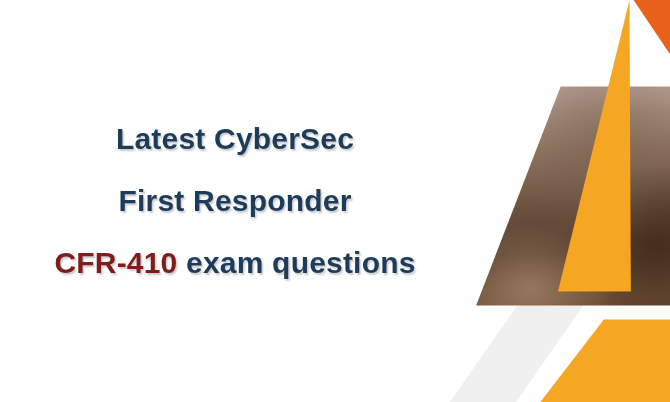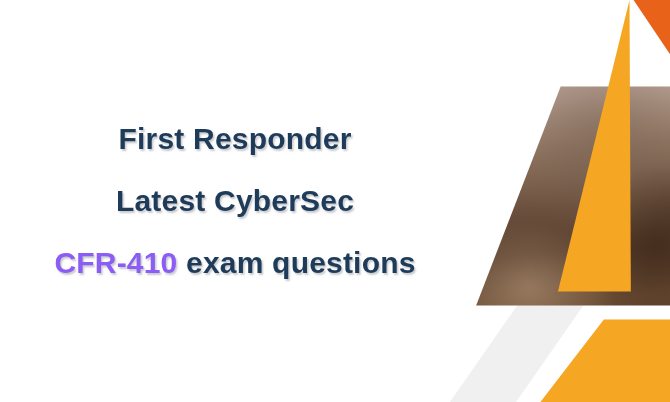--- a/index.html
+++ b/index.html
@@ -107,21 +107,21 @@
     font-weight: 700;
     letter-spacing: 0.2px;
     color: #1e3c5a;
     text-align: center;
     line-height: 1.06;
     white-space: nowrap;
     text-shadow: 1.5px 1.5px 2px rgba(120,120,130,0.40);
   }
 
   .accent {
-    color: #8b5cf6;
+    color: #7f1d1d;
   }
 </style>
 </head>
 <body>
 
 <div id="banner">
 
   <div class="graphic-layer">
 
     <div class="shape band-grey" style="background:#f0f0f0;"></div>
@@ -132,22 +132,22 @@
 
     <div class="shape tri-orange-main" style="background:#f5a623;"></div>
 
     <div class="shape wedge-dark-orange" style="background:#e8621a;"></div>
 
     <div class="shape shape-orange-bottom" style="background:#f5a623;"></div>
 
   </div>
 
   <div class="headline">
+    <div class="headline-line">Latest CyberSec</div>
+
     <div class="headline-line">First Responder</div>
-
-    <div class="headline-line">Latest CyberSec</div>
 
     <div class="headline-line">
       <span class="accent">CFR-410</span><span> exam questions</span>
     </div>
   </div>
 
 </div>
 
 </body></html>

